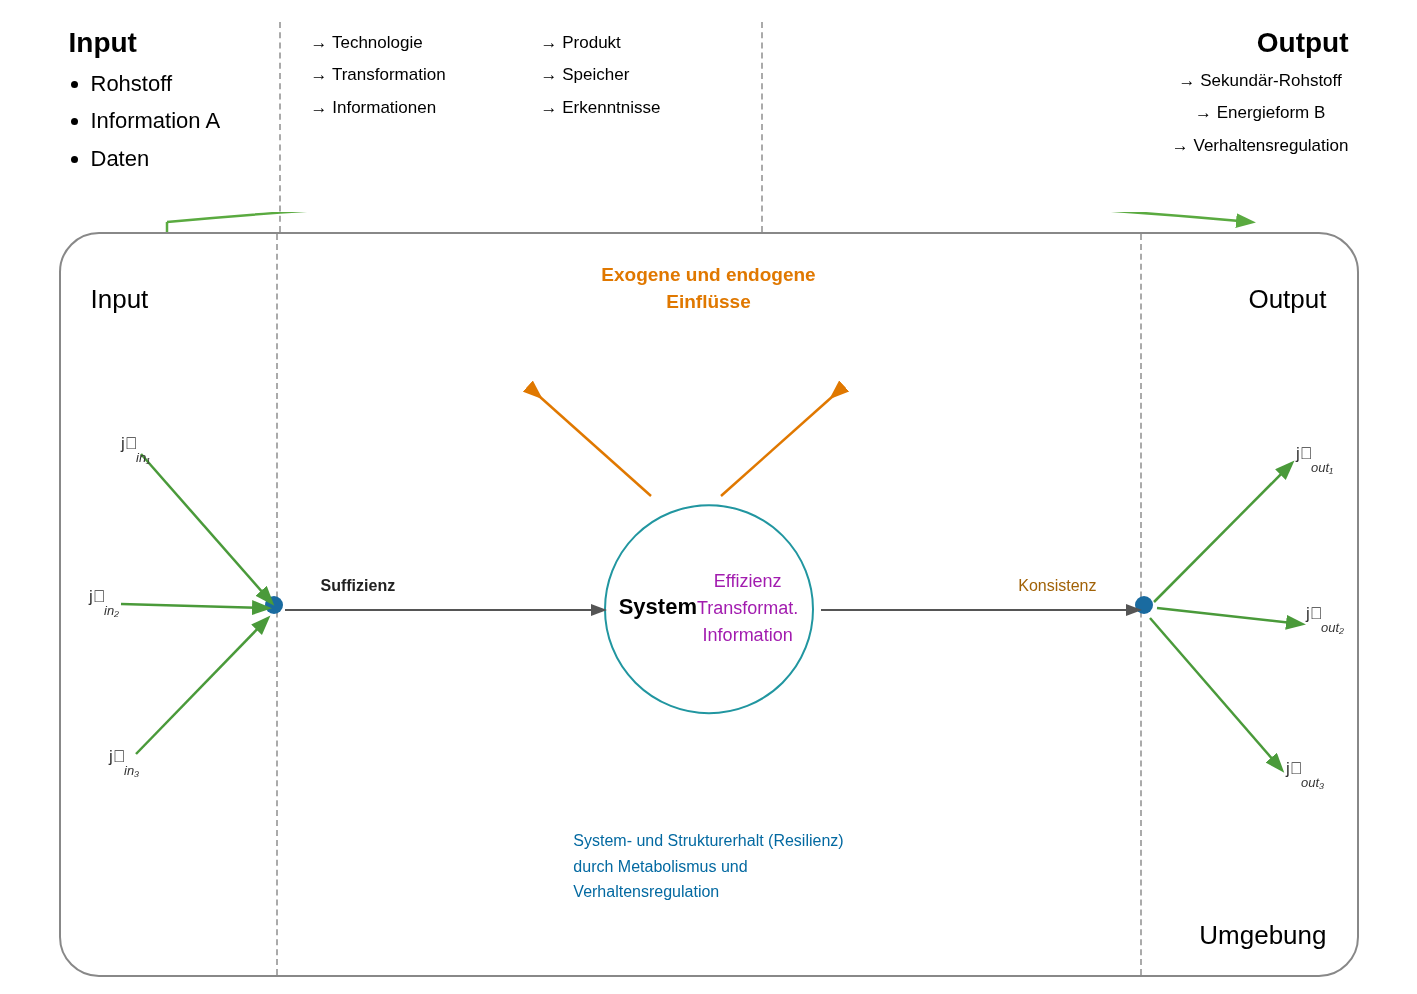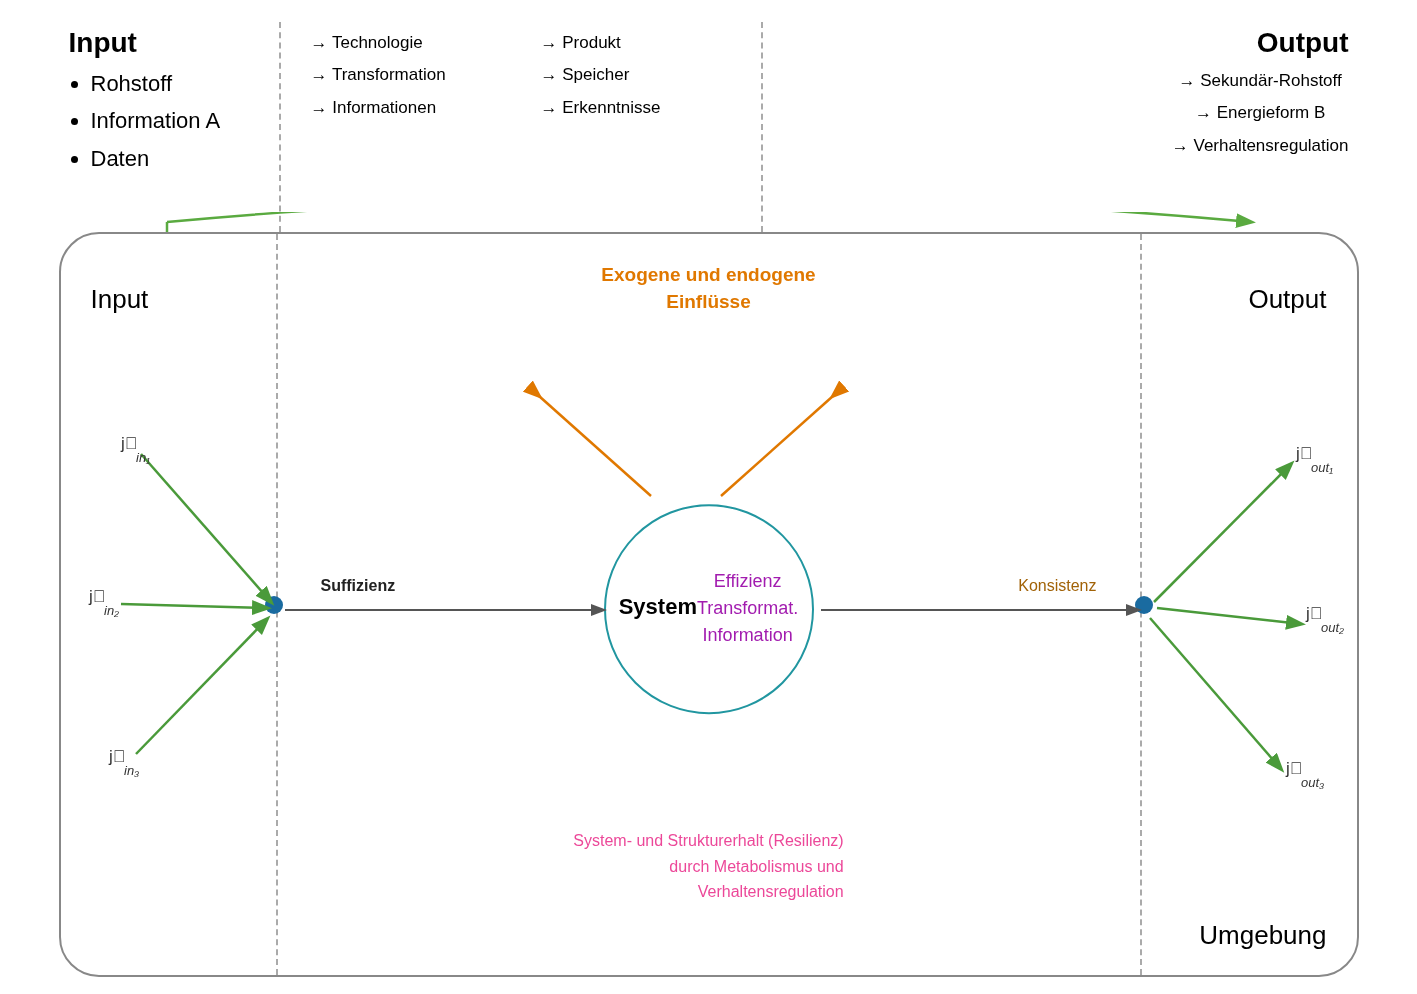--- a/index.html
+++ b/index.html
@@ -202,23 +202,23 @@
       line-height: 1.4;
       font-weight: bold;
     }
     
     .resilienz-label {
       position: absolute;
       bottom: 70px;
       left: 50%;
       transform: translateX(-50%);
       font-size: 16px;
-      text-align: right;
+      text-align: left;
       line-height: 1.6;
-      color: #ec4899;
+      color: #0369a1;
       white-space: nowrap;
     }
     
     .svg-overlay {
       position: absolute;
       top: 0;
       left: 0;
       width: 100%;
       height: 100%;
       pointer-events: none;

